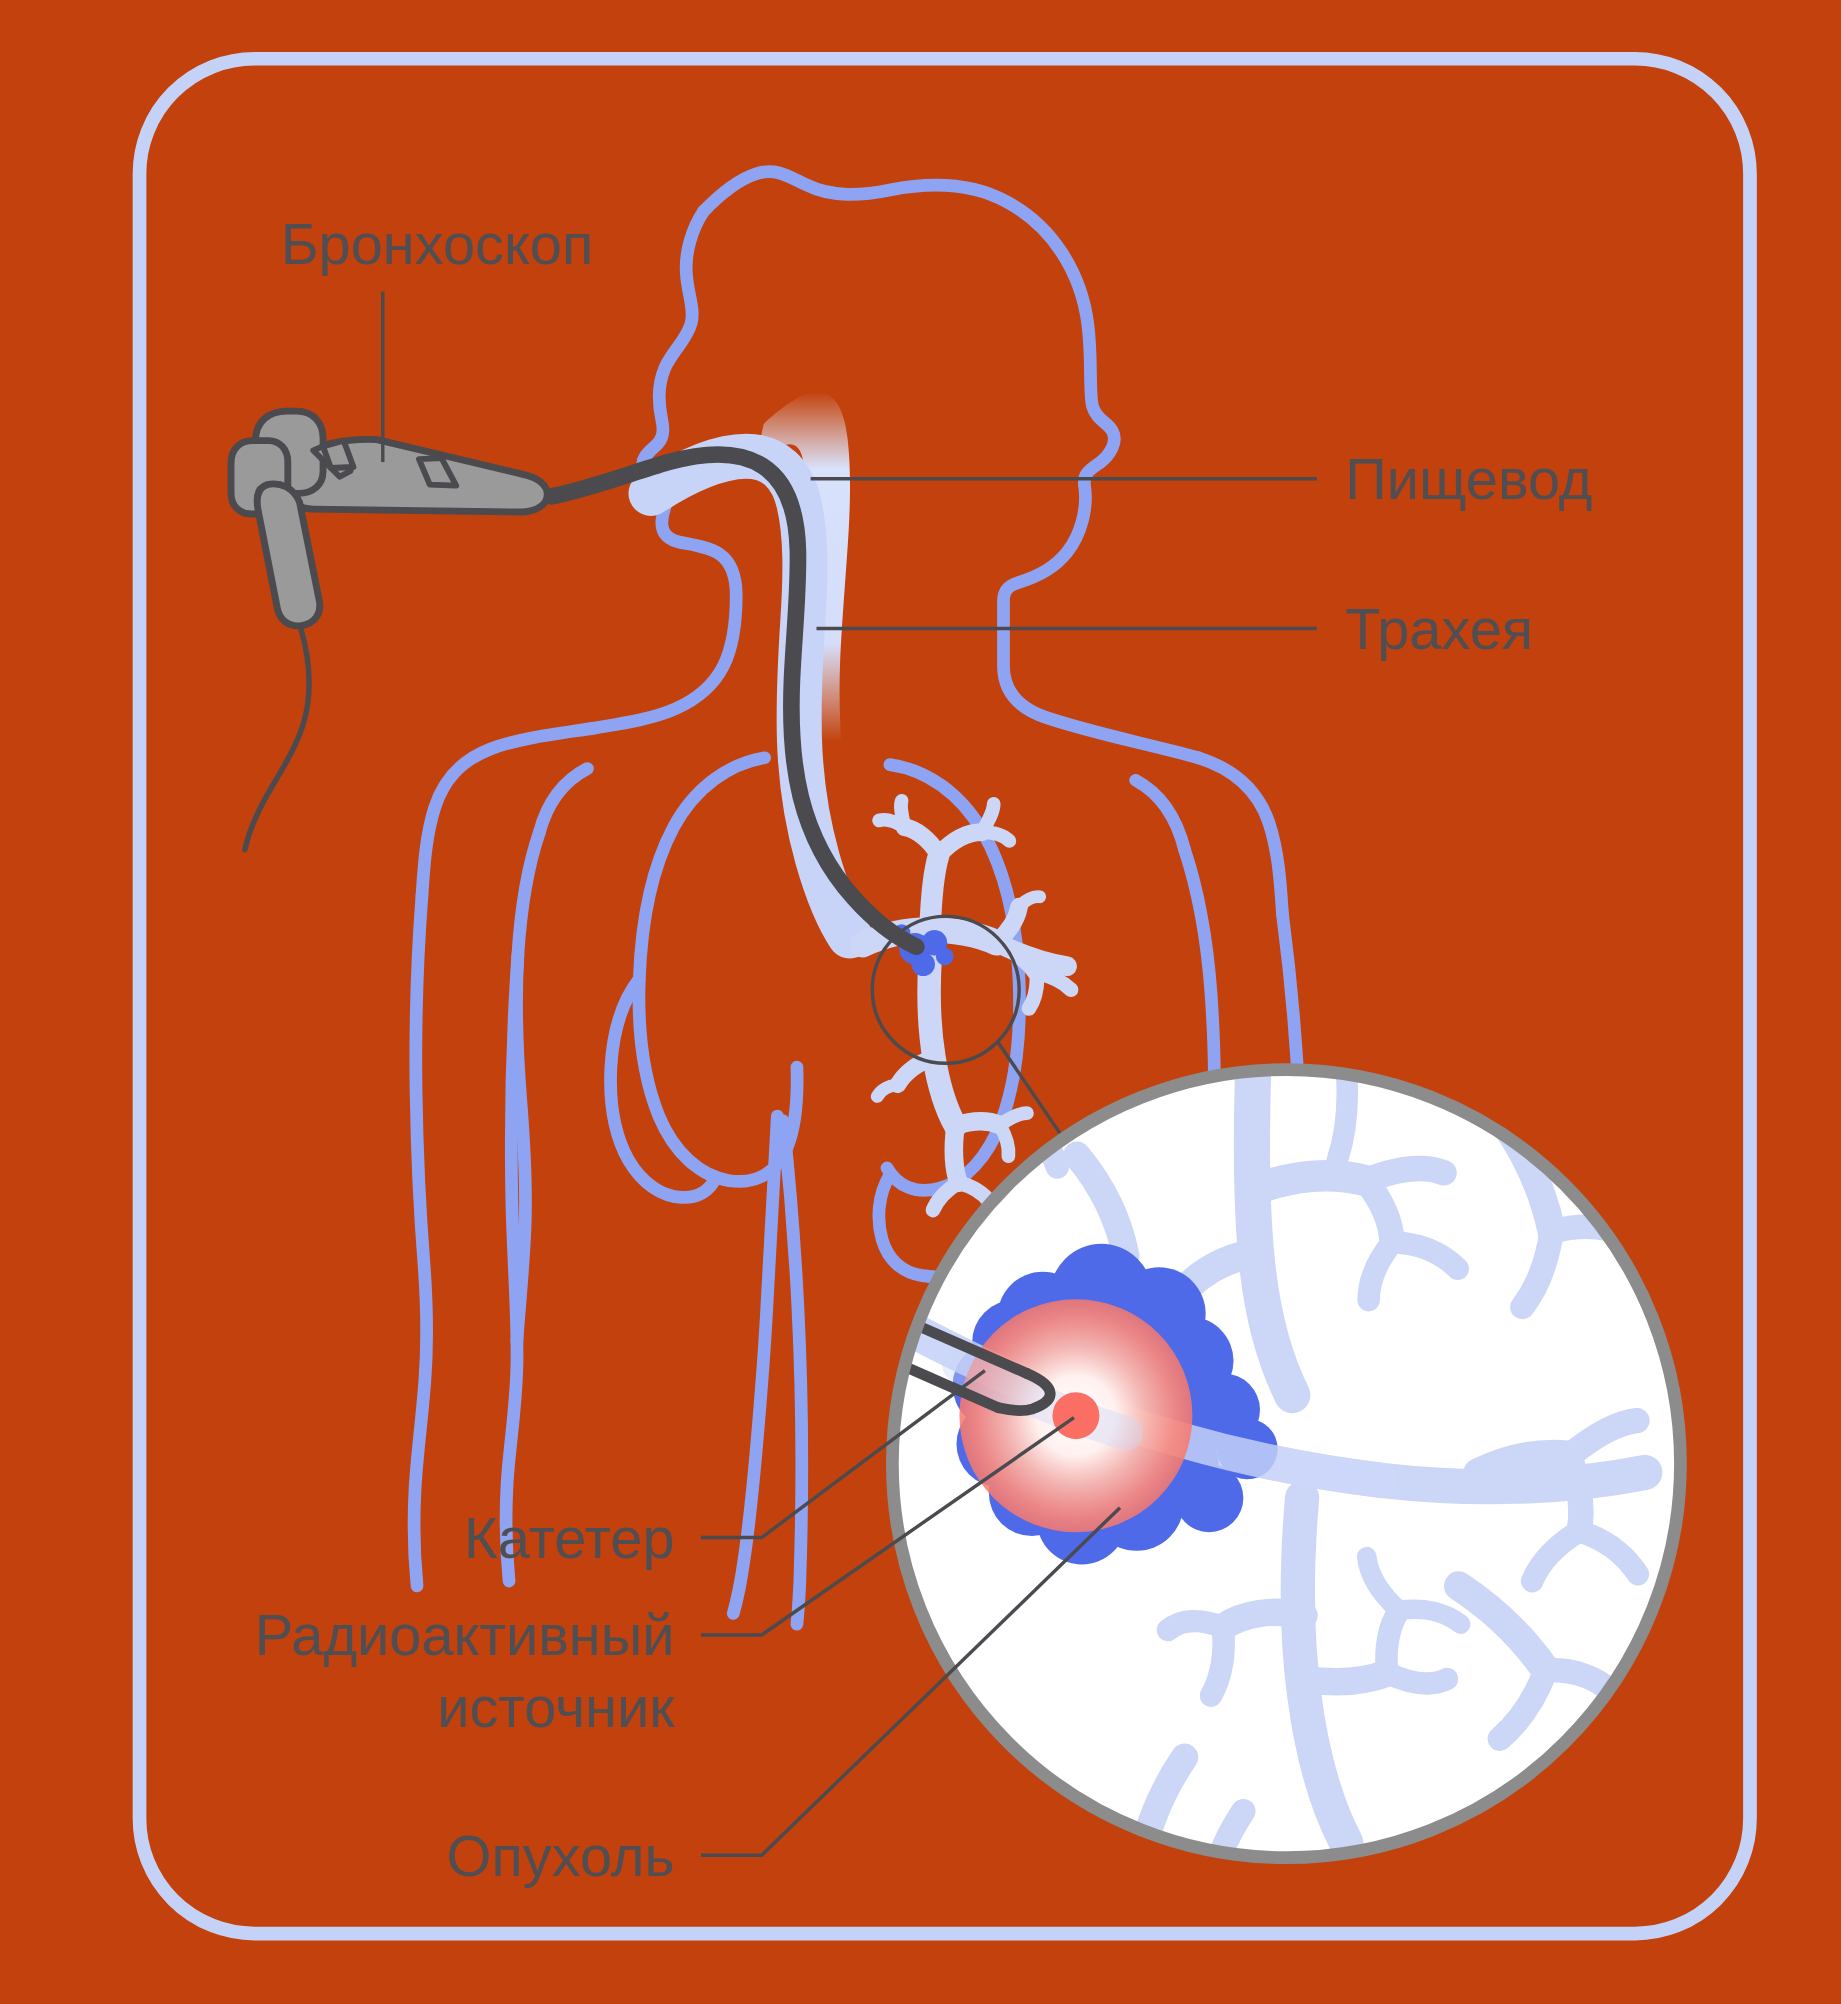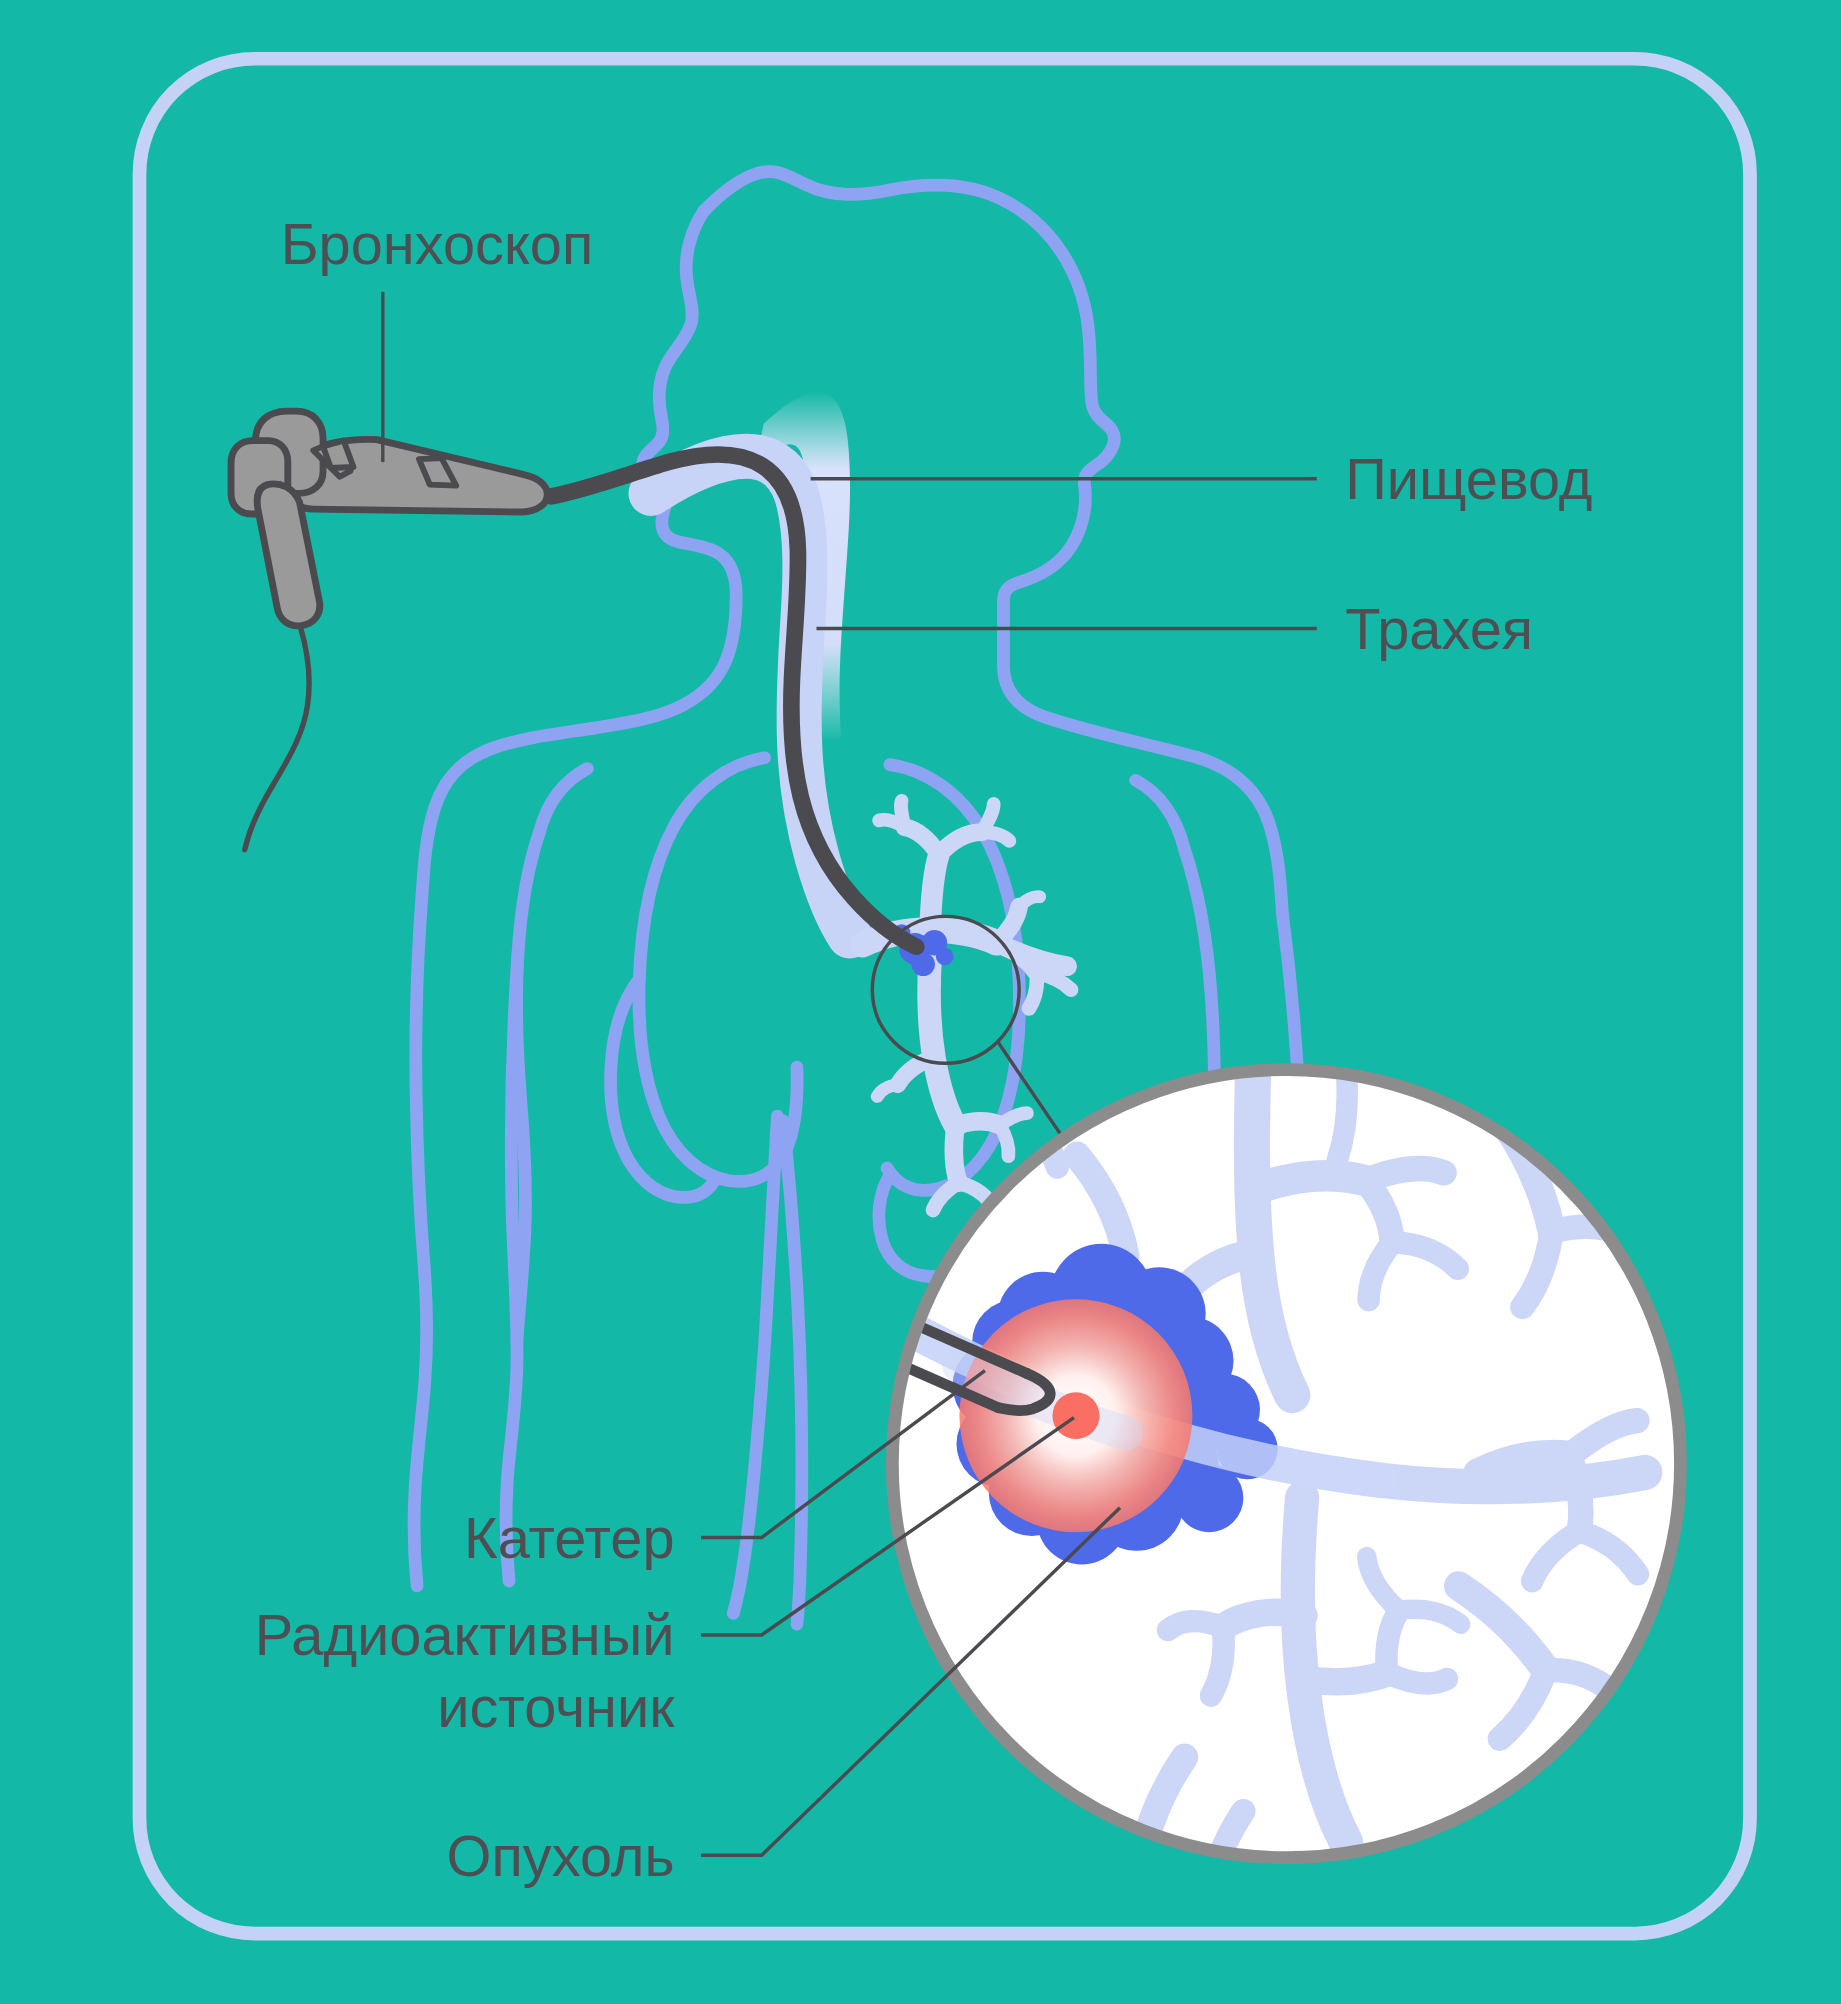--- a/index.html
+++ b/index.html
@@ -1,18 +1,18 @@
 <!DOCTYPE html>
 <html style="font-size:7.8px"><head>
 <meta charset="utf-8">
 <style>
   html,body{margin:0;padding:0;background:#ffffff;}
   body{width:1842px;height:2005px;overflow:hidden;
        font-family:"Liberation Sans","DejaVu Sans",sans-serif;}
-  #stage{position:relative;width:1842px;height:2005px;background:#14b8a6;}
+  #stage{position:relative;width:1842px;height:2005px;background:#c2410c;}
   svg#scene{position:absolute;inset:0;width:1842px;height:2005px;display:block;}
   .lbl{font-family:"Liberation Sans","DejaVu Sans",sans-serif;font-size:118px;fill:#4e4e53;}
   .lbl-r{text-anchor:start;}
   .lbl-l{text-anchor:end;}
 </style>
 </head>
 <body>
 
 <div id="stage">
 <svg id="scene" viewBox="0 0 3763 4096" xmlns="http://www.w3.org/2000/svg">

